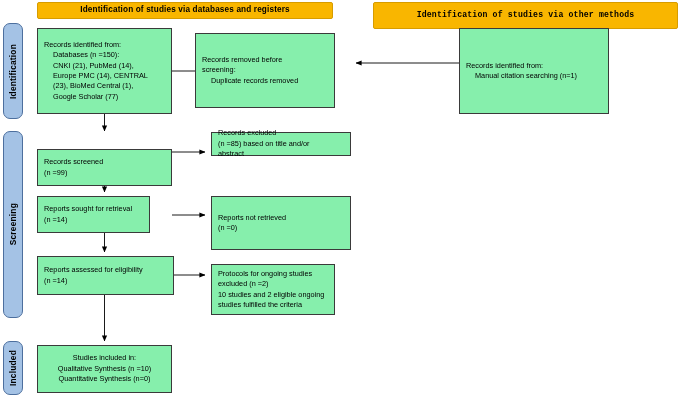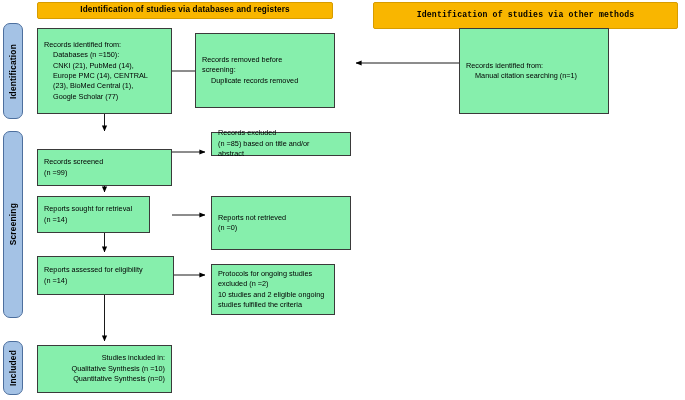--- a/index.html
+++ b/index.html
@@ -73,21 +73,21 @@
     box-sizing: border-box;
     padding: 4px 6px;
     font-size: 7.3px;
     line-height: 1.42;
     color: #000000;
     display: flex;
     flex-direction: column;
     justify-content: center;
     white-space: pre-wrap;
   }
-  .flow-box.centered { text-align: right; }
+  .flow-box.centered { text-align: center; }
   .indent { padding-left: 9px; display: block; }
 
   #box-records-identified { left: 37px;  top: 28px;  width: 135px; height: 86px; }
   #box-records-removed    { left: 195px; top: 33px;  width: 140px; height: 75px; }
   #box-other-identified   { left: 459px; top: 28px;  width: 150px; height: 86px; }
   #box-records-screened   { left: 37px;  top: 149px; width: 135px; height: 37px; }
   #box-records-excluded   { left: 211px; top: 132px; width: 140px; height: 24px; }
   #box-reports-sought     { left: 37px;  top: 196px; width: 113px; height: 37px; }
   #box-reports-not-retr   { left: 211px; top: 196px; width: 140px; height: 54px; }
   #box-reports-assessed   { left: 37px;  top: 256px; width: 137px; height: 39px; }

